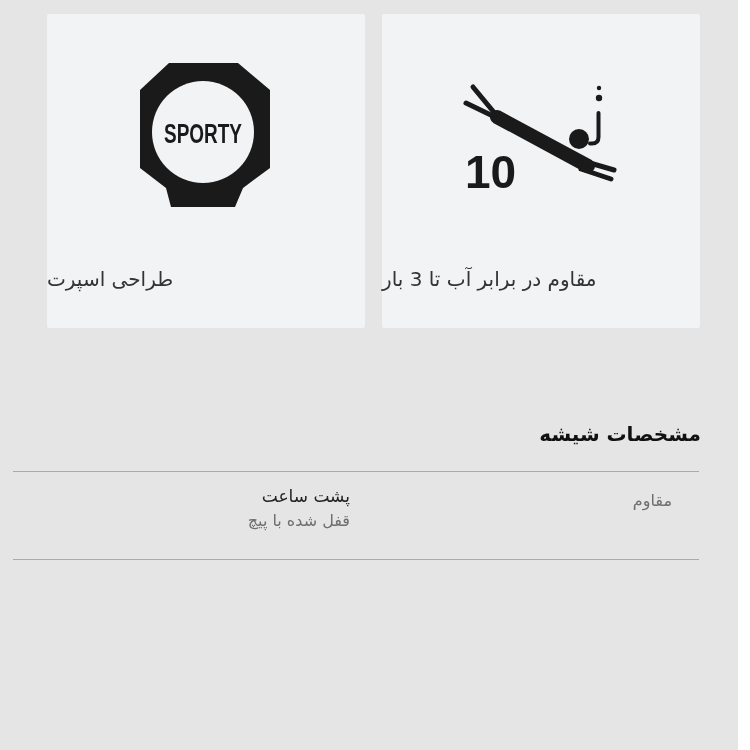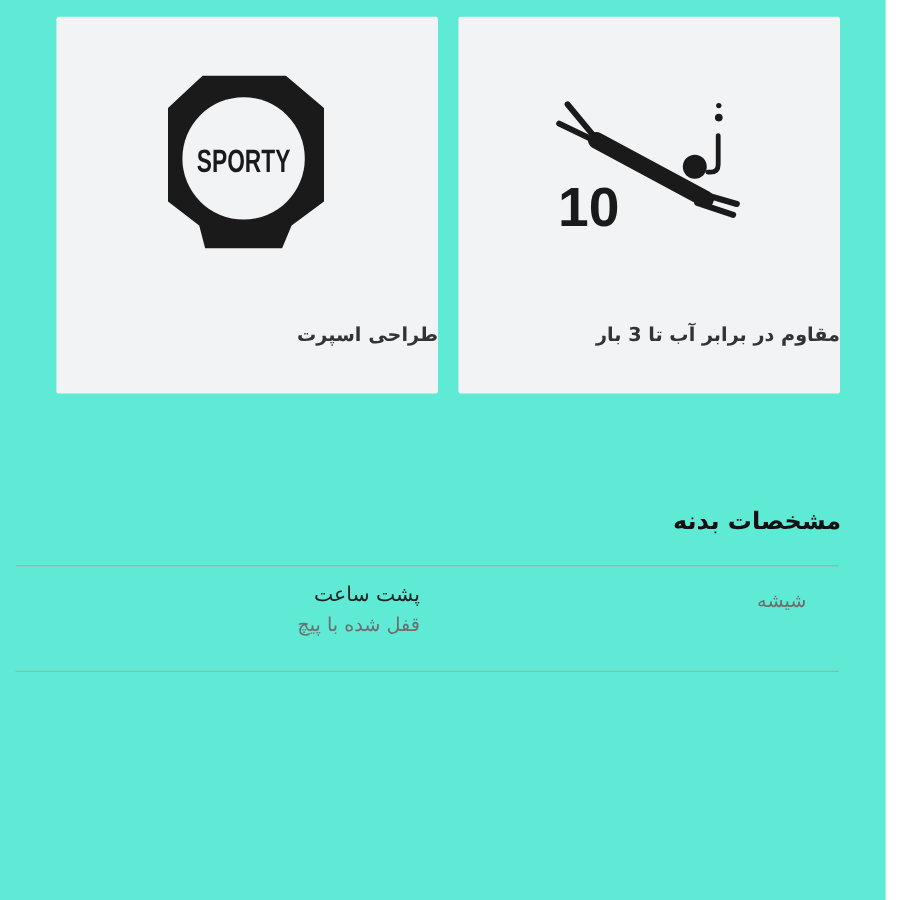--- a/index.html
+++ b/index.html
@@ -1,32 +1,32 @@
 <!DOCTYPE html>
 <html lang="fa"><head>
 <meta charset="utf-8">
 <style>
   html,body{margin:0;padding:0;background:#fff;}
   .canvas{
-    position:relative;width:738px;height:750px;background:#5eead4;
+    position:relative;width:738px;height:750px;background:#e5e5e5;
     font-family:"DejaVu Sans",sans-serif;overflow:hidden;
   }
   
   .card{
     position:absolute;top:14px;width:318px;height:314px;
     background:#f2f3f5;border-radius:2px;
   }
   .card.left{left:47px;}
   .card.right{left:382px;}
   .card-icon{position:absolute;}
   .watch-icon{left:93px;top:49px;}
   .diver-icon{left:68px;top:60px;}
   .card-caption{
     position:absolute;left:0;right:0;top:250px;height:30px;line-height:30px;
-    text-align:right;font-size:16px;color:#333333;direction:rtl;font-weight:bold;
+    text-align:left;font-size:20px;color:#333333;direction:rtl;
   }
   
   .specs-title{
     position:absolute;top:420px;left:0;right:37px;height:28px;line-height:28px;
     text-align:right;direction:rtl;font-size:20px;font-weight:700;color:#111111;margin:0;
   }
   .spec-table{
     position:absolute;left:13px;top:471px;width:686px;height:89px;
     border-top:1.5px solid #a9acae;border-bottom:1.5px solid #a9acae;
     direction:rtl;display:flex;flex-direction:row;box-sizing:border-box;
@@ -74,25 +74,25 @@
       <circle cx="129" cy="65" r="10" fill="#1a1a1a"></circle>
 
       <circle cx="149" cy="14" r="2.2" fill="#1a1a1a"></circle>
       <circle cx="149" cy="24" r="3.2" fill="#1a1a1a"></circle>
 
       <text x="15" y="114" font-size="46" font-weight="bold" fill="#1a1a1a">10</text>
     </svg>
     <div class="card-caption">مقاوم در برابر آب تا 3 بار</div>
   </div>
 
-  <h2 class="specs-title">مشخصات بدنه</h2>
+  <h2 class="specs-title">مشخصات شیشه</h2>
 
   <div class="spec-table">
     <div class="spec-cell">
-      <div class="spec-value">شیشه</div>
+      <div class="spec-value">مقاوم</div>
     </div>
     <div class="spec-cell">
       <div class="spec-label">پشت ساعت</div>
       <div class="spec-value">قفل شده با پیچ</div>
     </div>
   </div>
 
 </div>
 
 </body></html>

